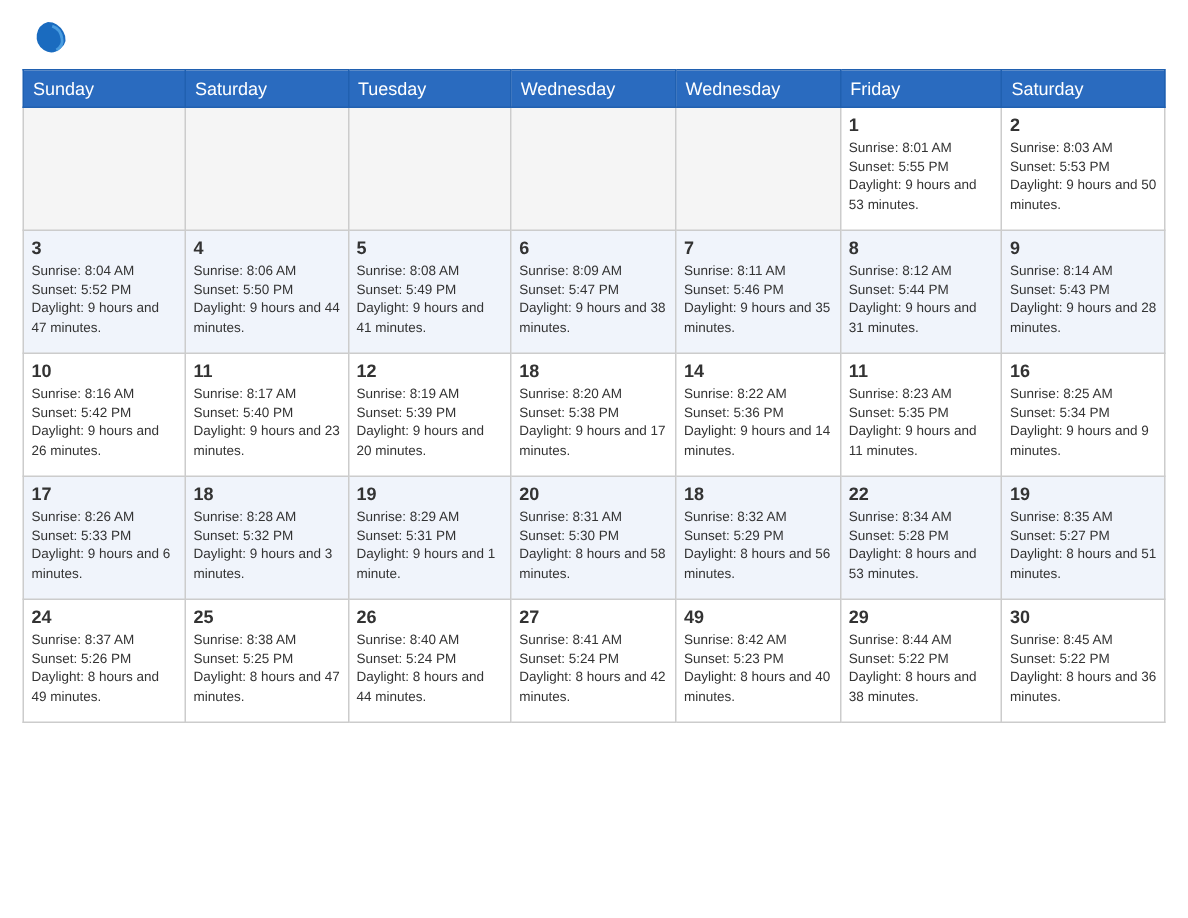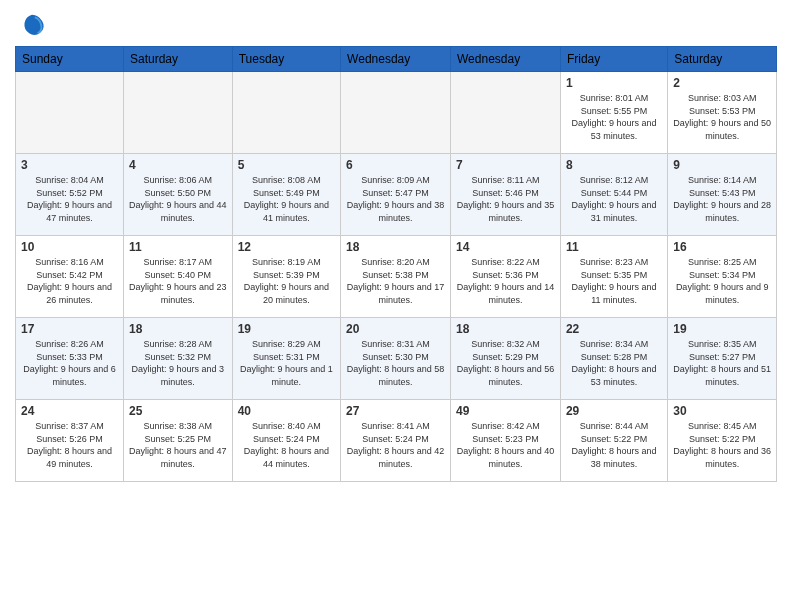--- a/index.html
+++ b/index.html
@@ -16,21 +16,21 @@
     .logo-icon { width: 28px; height: 28px; margin-left: 3px; }
     
     .title-area { text-align: right; }
     .month-title { font-size: 32px; font-weight: normal; color: #333; line-height: 1.1; }
     .location { font-size: 15px; color: #555; }
     
     .calendar { width: 100%; border-collapse: collapse; }
     
     .calendar th {
       background-color: #2a6bbf;
-      color: #000000;
+      color: #ffffff;
       text-align: left;
       padding: 5px 6px;
       font-size: 12px;
       font-weight: normal;
       border: 1px solid #2060b0;
     }
     
     .calendar td {
       border: 1px solid #ccc;
       vertical-align: top;
@@ -39,21 +39,21 @@
       color: #333;
       width: 113px;
       height: 82px;
       background: #fff;
     }
     
     .calendar td.empty { background: #f5f5f5; }
     .calendar td.alt-row { background: #f0f4fb; }
     
     .day-num { font-size: 12px; font-weight: bold; display: block; margin-bottom: 2px; }
-    .day-info { font-size: 9px; line-height: 1.4; color: #333; text-align: center; }
+    .day-info { font-size: 9px; line-height: 1.4; color: #333; }
     
     .logo-svg { display: flex; align-items: center; }
   </style>
 </head>
 <body>
 
 <div class="page">
   <div class="header">
     <div class="logo logo-svg">
       <div class="logo-text">
@@ -192,21 +192,21 @@
         <tr>
           <td class="">
             <span class="day-num">24</span>
             <div class="day-info">Sunrise: 8:37 AM<br>Sunset: 5:26 PM<br>Daylight: 8 hours and 49 minutes.</div>
           </td>
           <td class="">
             <span class="day-num">25</span>
             <div class="day-info">Sunrise: 8:38 AM<br>Sunset: 5:25 PM<br>Daylight: 8 hours and 47 minutes.</div>
           </td>
           <td class="">
-            <span class="day-num">40</span>
+            <span class="day-num">26</span>
             <div class="day-info">Sunrise: 8:40 AM<br>Sunset: 5:24 PM<br>Daylight: 8 hours and 44 minutes.</div>
           </td>
           <td class="">
             <span class="day-num">27</span>
             <div class="day-info">Sunrise: 8:41 AM<br>Sunset: 5:24 PM<br>Daylight: 8 hours and 42 minutes.</div>
           </td>
           <td class="">
             <span class="day-num">49</span>
             <div class="day-info">Sunrise: 8:42 AM<br>Sunset: 5:23 PM<br>Daylight: 8 hours and 40 minutes.</div>
           </td>

